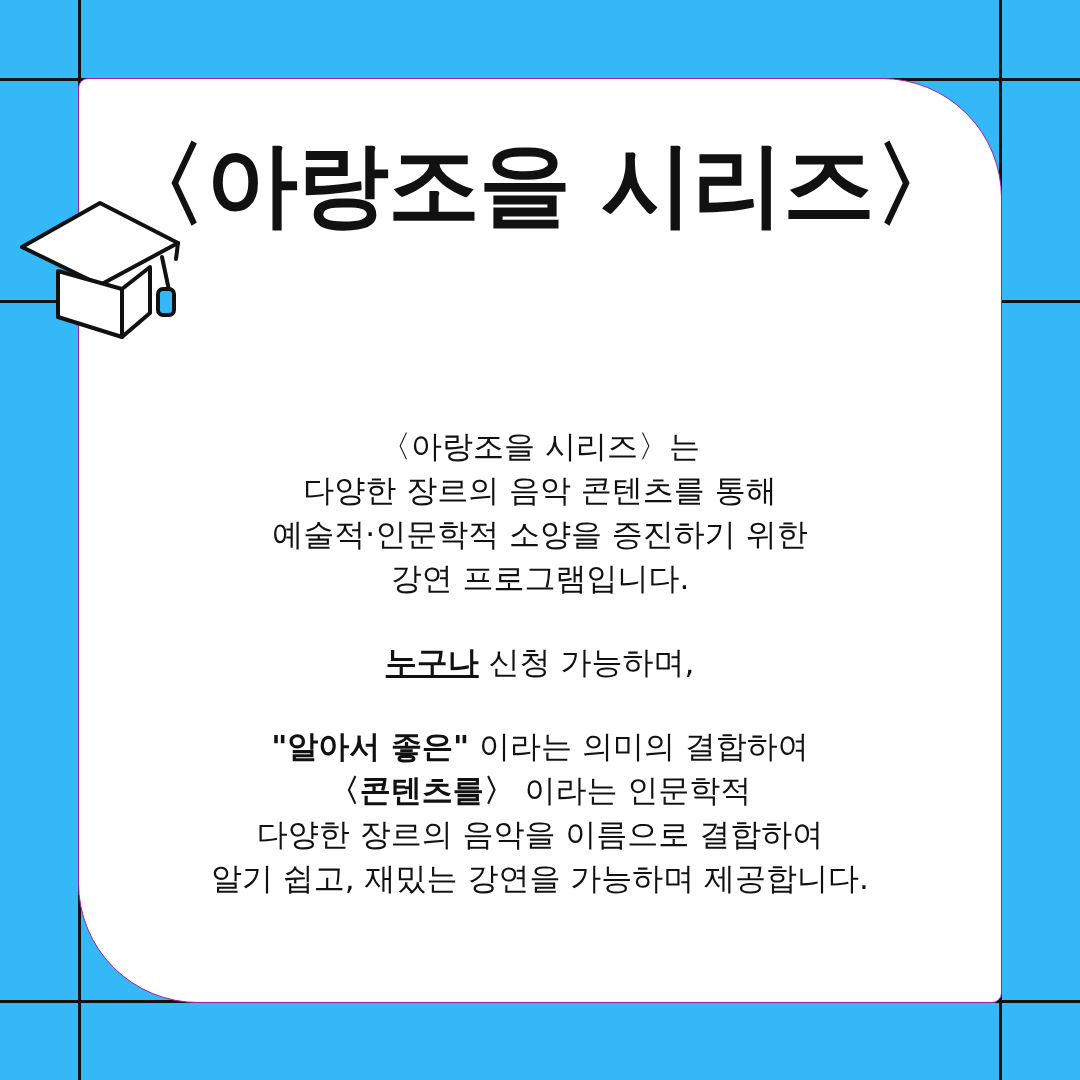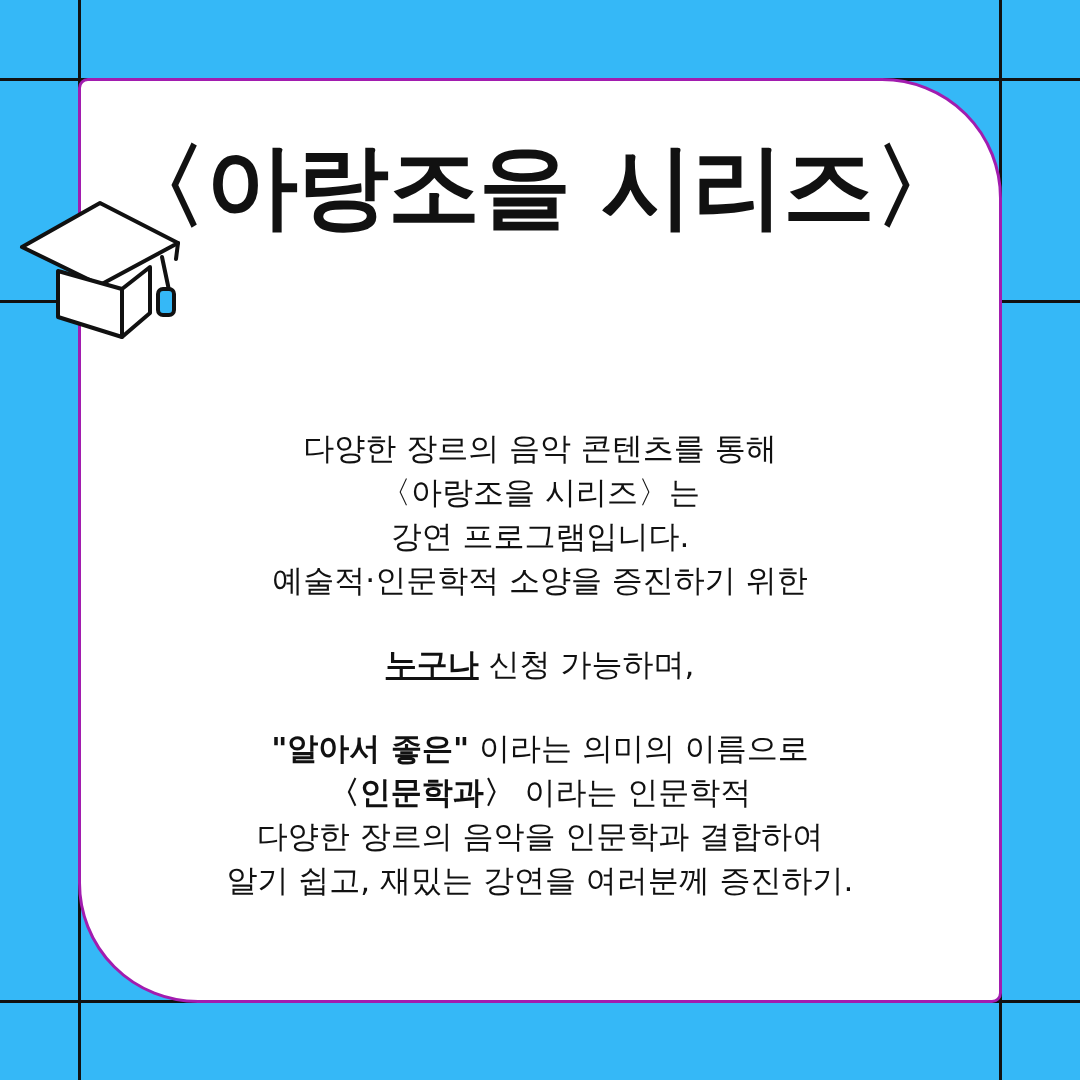--- a/index.html
+++ b/index.html
@@ -43,21 +43,21 @@
   .h-bottom { top: 1000px; }
 
   
   #card {
     position: absolute;
     left: 78px;
     top: 78px;
     width: 924px;
     height: 925px;
     background: #ffffff;
-    border: 3px solid #a21caf;
+    border: 1px solid #a21caf;
     border-top-left-radius: 10px;
     border-top-right-radius: 120px;
     border-bottom-right-radius: 10px;
     border-bottom-left-radius: 120px;
     box-sizing: border-box;
   }
 
   
   #title {
     position: absolute;
@@ -114,35 +114,35 @@
   <div class="grid-line h h-mid"></div>
   <div class="grid-line h h-bottom"></div>
 
   <div id="card">
 
     <div id="title">〈아랑조을 시리즈〉</div>
 
     <div id="body-copy">
 
       <div class="para">
+        <span class="line">〈아랑조을 시리즈〉는</span>
         <span class="line">다양한 장르의 음악 콘텐츠를 통해</span>
-        <span class="line">〈아랑조을 시리즈〉는</span>
+        <span class="line">예술적·인문학적 소양을 증진하기 위한</span>
         <span class="line">강연 프로그램입니다.</span>
-        <span class="line">예술적·인문학적 소양을 증진하기 위한</span>
       </div>
 
       <div class="para">
         <span class="line"><span class="u">누구나</span><span> 신청 가능하며,</span></span>
       </div>
 
       <div class="para">
-        <span class="line"><span class="b">"알아서 좋은"</span><span> 이라는 의미의 이름으로</span></span>
-        <span class="line"><span class="b">〈인문학과〉</span><span> 이라는 인문학적</span></span>
-        <span class="line">다양한 장르의 음악을 인문학과 결합하여</span>
-        <span class="line">알기 쉽고, 재밌는 강연을 여러분께 증진하기.</span>
+        <span class="line"><span class="b">"알아서 좋은"</span><span> 이라는 의미의 결합하여</span></span>
+        <span class="line"><span class="b">〈콘텐츠를〉</span><span> 이라는 인문학적</span></span>
+        <span class="line">다양한 장르의 음악을 이름으로 결합하여</span>
+        <span class="line">알기 쉽고, 재밌는 강연을 가능하며 제공합니다.</span>
       </div>
 
     </div>
   </div>
 
   <svg id="cap" viewBox="0 0 190 155">
     <g fill="#ffffff" stroke="#111111" stroke-width="4" stroke-linejoin="round" stroke-linecap="round">
 
       <polygon points="12,62 90,18 168,58 90,100"></polygon>
 

